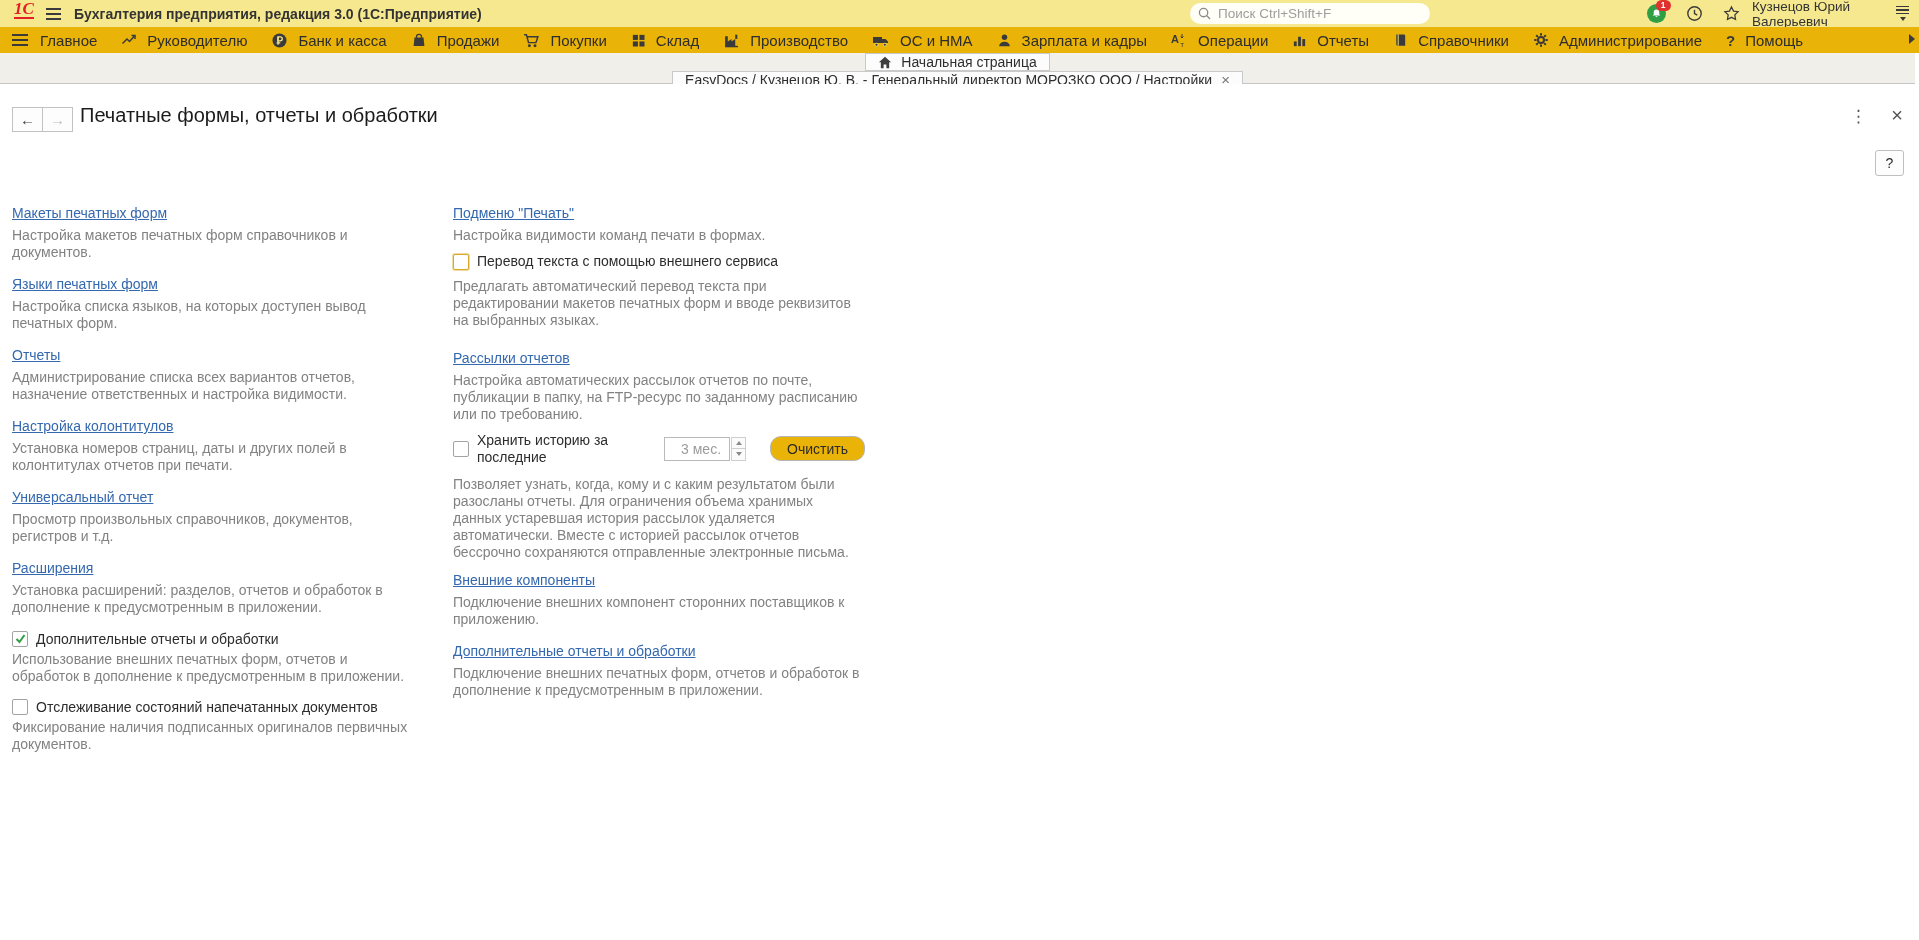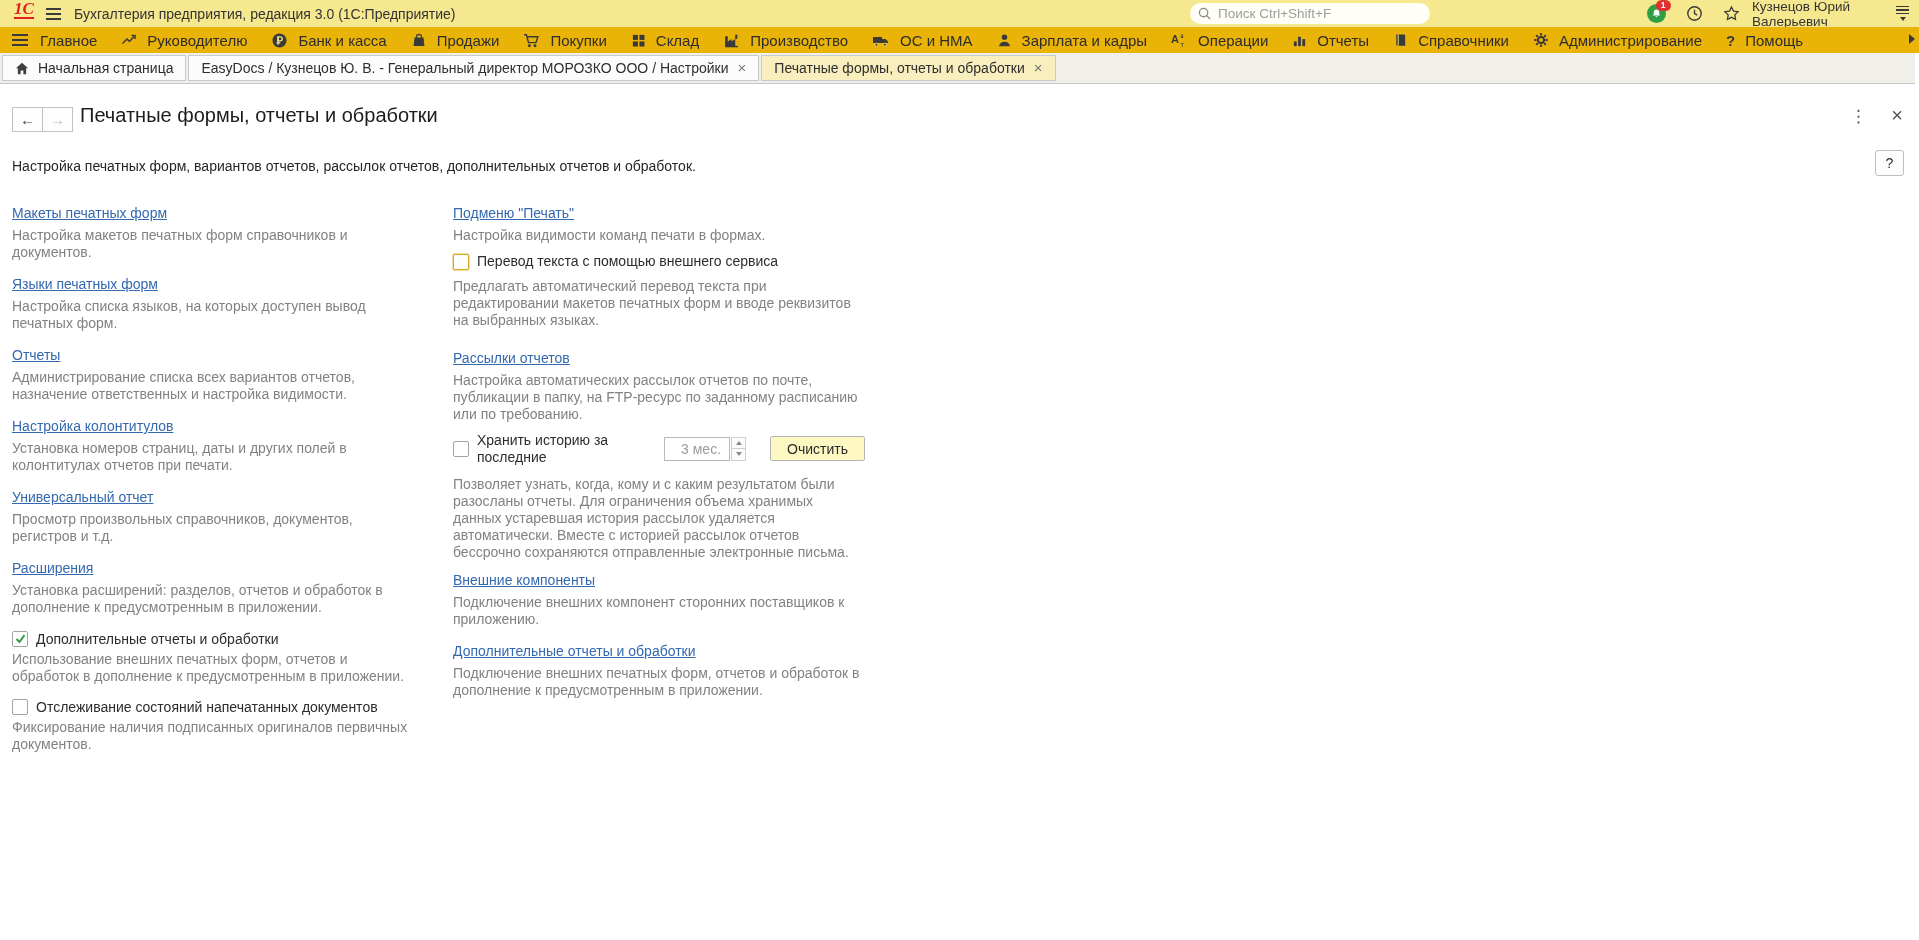--- a/index.html
+++ b/index.html
@@ -6,21 +6,21 @@
   #app{position:relative;width:1919px;height:940px;overflow:hidden;background:#fff;
        font-family:"Liberation Sans",sans-serif;color:#2c2c2c;}
 
   
   .titlebar{position:absolute;top:0;left:0;right:0;height:27px;background:#f6e88f;}
   .tb-abs{position:absolute;top:0;height:27px;display:flex;align-items:center;}
   .logo{left:14px;font-family:"Liberation Serif",serif;font-style:italic;font-weight:700;
         font-size:17px;color:#e31e24;border-bottom:2px solid #e31e24;line-height:15px;height:17px;}
   .hamburger{left:46px;flex-direction:column;justify-content:center;gap:3px;cursor:pointer;}
   .hamburger i{display:block;width:15px;height:2px;background:#3a3a3a;}
-  .app-title{left:74px;font-size:14px;color:#333;}
+  .app-title{left:74px;font-size:14px;color:#333;font-weight:bold;}
   .searchbox{left:1190px;width:224px;height:21px;top:3px;background:#fffef7;border-radius:11px;
              display:flex;align-items:center;padding:0 8px;gap:5px;}
   .searchbox input{border:none;outline:none;background:transparent;font-size:13.5px;width:180px;
                    font-family:"Liberation Sans",sans-serif;color:#0c4a6e;}
   .searchbox input::placeholder{color:#9e9e9e;}
   .tb-ico{width:22px;justify-content:center;cursor:pointer;}
   .bell{left:1645px;}
   .bellwrap{position:relative;width:19px;height:19px;}
   .bellcirc{width:19px;height:19px;border-radius:50%;background:#2f9e44;display:flex;
             align-items:center;justify-content:center;}
@@ -42,21 +42,21 @@
   .mb-burger i{display:block;width:16px;height:1.8px;background:#3a3a3a;}
   .menu-item{display:flex;align-items:center;gap:10px;font-size:15px;color:#2d2d2d;cursor:pointer;
              white-space:nowrap;}
   .menu-item svg{display:block;}
   .mb-overflow{position:absolute;right:4px;top:7px;width:0;height:0;cursor:pointer;
                border-top:5px solid transparent;border-bottom:5px solid transparent;
                border-left:6px solid #3a3a3a;}
 
   
   .tabstrip{position:absolute;top:53px;left:0;right:4px;height:30px;background:#f1efe9;
-            border-bottom:1px solid #c6c6c6;display:flex;align-items:center;padding-left:2px;}
+            border-bottom:1px solid #c6c6c6;display:flex;align-items:center;padding-left:2px;flex-direction:column;}
   .tab{height:24px;border:1px solid #c9c9c9;background:#fcfcfc;display:flex;align-items:center;
        gap:9px;padding:0 12px;font-size:14px;color:#2e2e2e;cursor:pointer;margin-right:2px;
        white-space:nowrap;}
   .tab.active{background:#f9efbe;}
   .tab .tclose{color:#777;font-size:15px;line-height:14px;cursor:pointer;}
 
   
   .content{position:absolute;top:84px;left:0;right:0;bottom:0;background:#fff;}
   .navbtns{position:absolute;left:12px;top:23px;display:flex;}
   .navbtn{width:29px;height:23px;border:1px solid #c2c2c2;background:#fdfdfd;display:flex;
@@ -95,22 +95,22 @@
                 color:#9b9b9b;font-size:14px;text-align:right;padding:0 8px 0 0;outline:none;
                 font-family:"Liberation Sans",sans-serif;}
   .spin{display:flex;flex-direction:column;width:15px;margin-left:1px;}
   .spin .sbtn{flex:1;border:1px solid #cfcfcf;background:#fbfbfb;display:flex;align-items:center;
               justify-content:center;cursor:pointer;}
   .spin .sbtn+.sbtn{margin-top:-1px;}
   .tri-up{width:0;height:0;border-left:3px solid transparent;border-right:3px solid transparent;
           border-bottom:4px solid #8a8a8a;}
   .tri-dn{width:0;height:0;border-left:3px solid transparent;border-right:3px solid transparent;
           border-top:4px solid #8a8a8a;}
-  .btn-clear{margin-left:24px;height:25px;padding:0 16px;border:1px solid #b5b5b5;border-radius:2px;
-             background:#fef9c3;font-size:14px;color:#2b2b2b;cursor:pointer;
+  .btn-clear{margin-left:24px;height:25px;padding:0 16px;border:1px solid #b5b5b5;border-radius:11px;
+             background:#eab308;font-size:14px;color:#2b2b2b;cursor:pointer;
              font-family:"Liberation Sans",sans-serif;}
   .g4{margin-bottom:10px;}
   .g5{margin-bottom:14px;}
 </style>
 </head>
 <body>
 
 <div id="app">
 
   <div class="titlebar">
@@ -292,21 +292,20 @@
       <div class="navbtn back">
           <span>←</span>
         </div>
       <div class="navbtn fwd">
           <span>→</span>
         </div>
     </div>
     <div class="page-title">Печатные формы, отчеты и обработки</div>
     <div class="hdr-more">⋮</div>
     <div class="hdr-close">×</div>
-    <div class="subtitle">Настройка печатных форм, вариантов отчетов, рассылок отчетов, дополнительных отчетов и обработок.</div>
     <div class="helpbtn">?</div>
 
     <div class="col col-left">
       <div class="sec">
         <span class="lnk">Макеты печатных форм</span>
         <div class="desc">Настройка макетов печатных форм справочников и документов.</div>
       </div>
       <div class="sec">
         <span class="lnk">Языки печатных форм</span>
         <div class="desc">Настройка списка языков, на которых доступен вывод печатных форм.</div>

